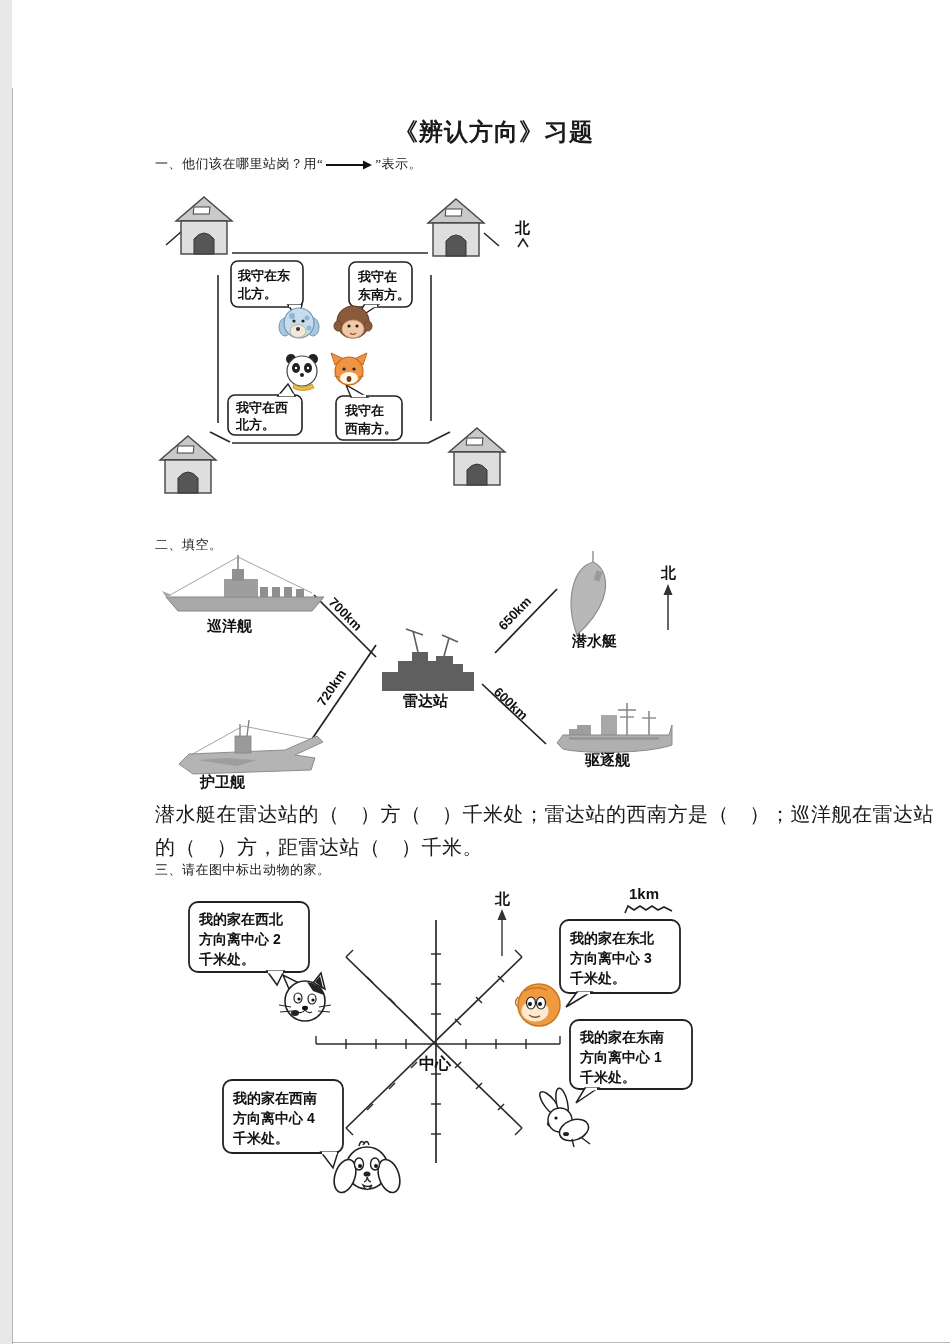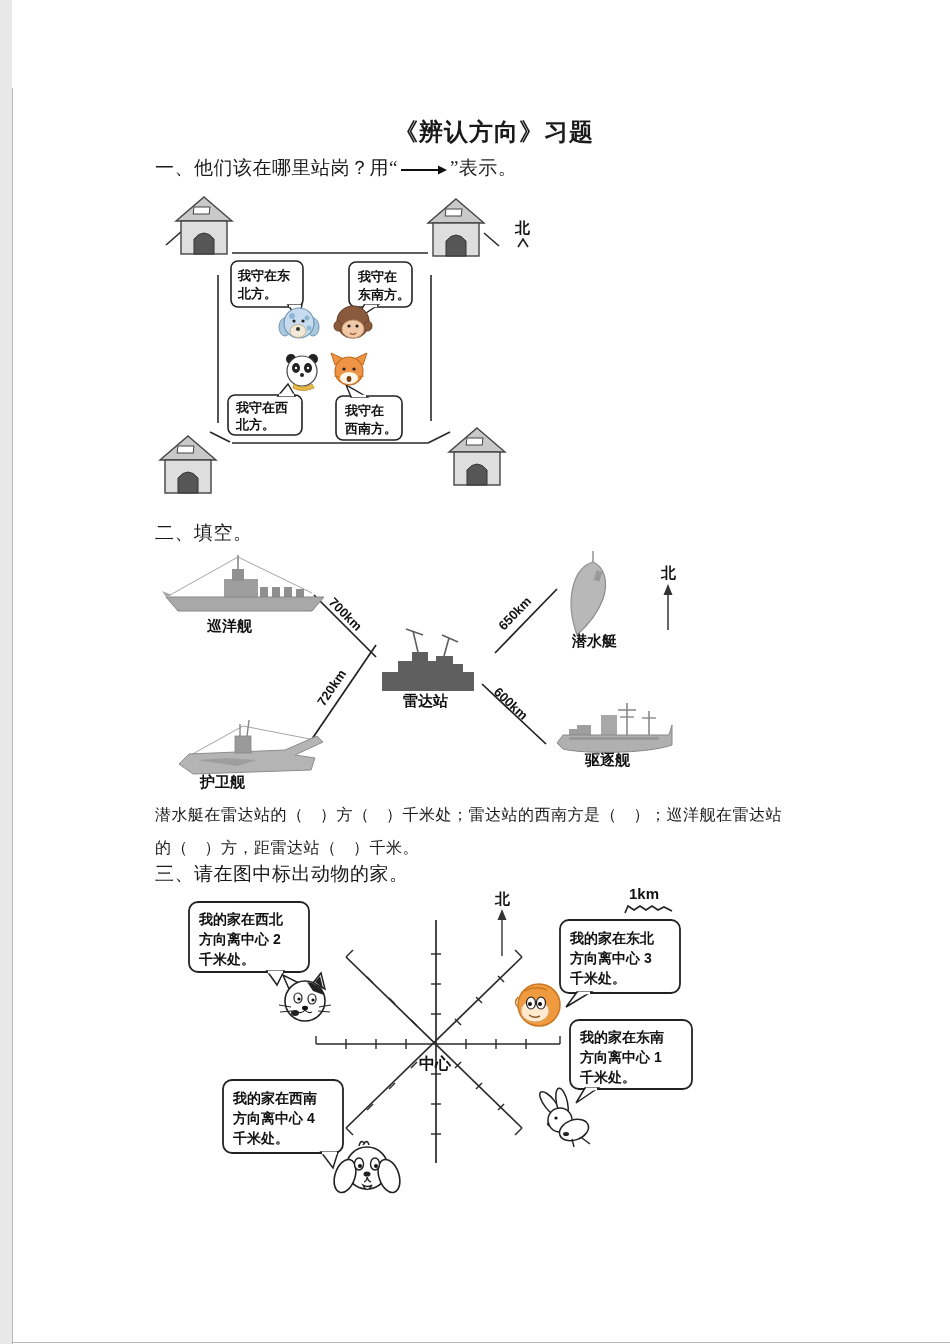--- a/index.html
+++ b/index.html
@@ -1,21 +1,21 @@
 <!DOCTYPE html>
 <html><head>
 <meta charset="utf-8">
 <style>
   html,body{margin:0;padding:0;background:#e8e8e8;}
   #page{position:relative;width:950px;height:1344px;background:#ffffff;overflow:hidden;
         font-family:"Liberation Serif",serif;color:#1a1a1a;margin-left:12px;}
   .abs{position:absolute;}
   .title{font-size:24px;font-weight:bold;letter-spacing:1px;}
-  .prompt{font-size:19px;letter-spacing:0.5px;white-space:nowrap;}
-  .fill-line{font-size:16px;letter-spacing:0.5px;white-space:nowrap;line-height:33px;}
+  .prompt{font-size:13px;letter-spacing:0.5px;white-space:nowrap;}
+  .fill-line{font-size:20px;letter-spacing:0.5px;white-space:nowrap;line-height:33px;}
   svg{position:absolute;overflow:visible;}
   svg text{font-family:"Liberation Sans",sans-serif;fill:#111;}
   .bub1{font-size:13px;font-weight:bold;}
   .bub3{font-size:14px;font-weight:bold;}
   .lbl{font-size:15px;font-weight:bold;}
   .dist{font-size:13px;font-weight:bold;}
   .north{font-size:15px;font-weight:bold;}
   .ctr{font-size:16px;font-weight:bold;}
   .edge{background:#9a9a9a;opacity:.7;}
   .arrow-inline{display:inline-block;vertical-align:middle;margin:0 2px;}
@@ -136,21 +136,21 @@
       <circle cx="0" cy="0" r="14" fill="#ef9344" stroke="#c06c1e" stroke-width="1.2"></circle>
       <ellipse cx="0" cy="7" rx="9" ry="6" fill="#fff7ea" stroke="#d8b astroke" stroke-width="0"></ellipse>
       <circle cx="-5" cy="-2" r="1.6" fill="#222"></circle>
         <circle cx="5" cy="-2" r="1.6" fill="#222"></circle>
       <ellipse cx="0" cy="8" rx="2.4" ry="3" fill="#7a3f10"></ellipse>
       <line x1="-9" y1="6" x2="-15" y2="5" stroke="#c06c1e" stroke-width="0.8"></line>
       <line x1="9" y1="6" x2="15" y2="5" stroke="#c06c1e" stroke-width="0.8"></line>
     </g>
   </svg>
 
-  <div class="abs prompt" style="left:143px;top:520px;">二、填空。</div>
+  <div class="abs prompt" style="left:143px;top:536px;">二、填空。</div>
 
   <svg style="left:140px;top:545px;" width="570" height="255" viewBox="0 0 570 255">
 
     <g stroke="#222" stroke-width="1.7">
       <line x1="162" y1="50" x2="224" y2="112"></line>
       <line x1="343" y1="108" x2="405" y2="44"></line>
       <line x1="160" y1="194" x2="224" y2="100"></line>
       <line x1="330" y1="139" x2="394" y2="199"></line>
     </g>
     <text class="dist" transform="translate(176,58) rotate(45)">700km</text>

